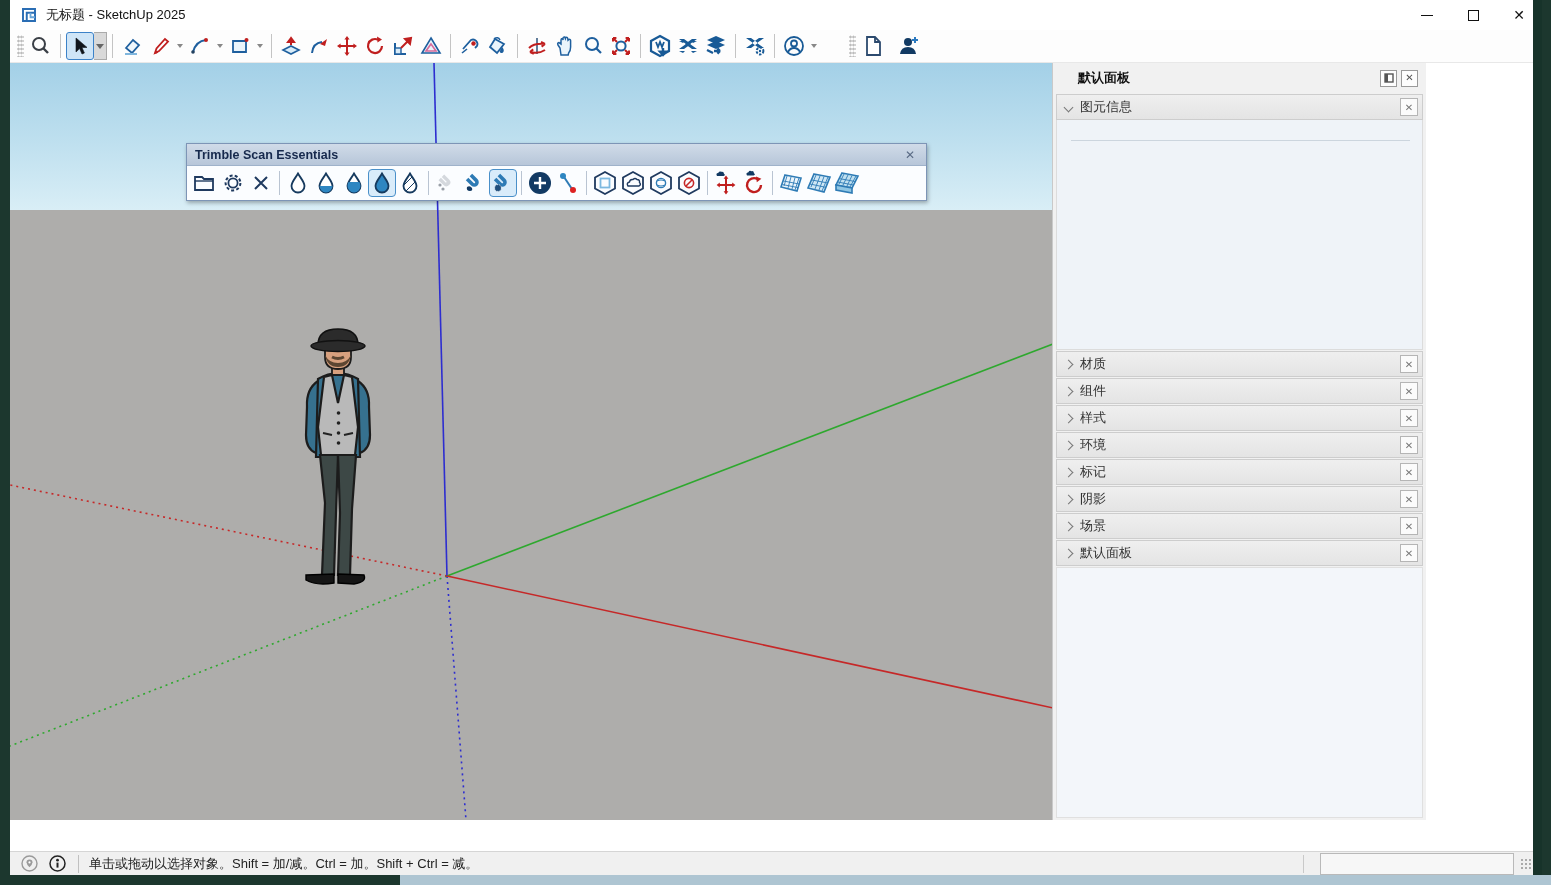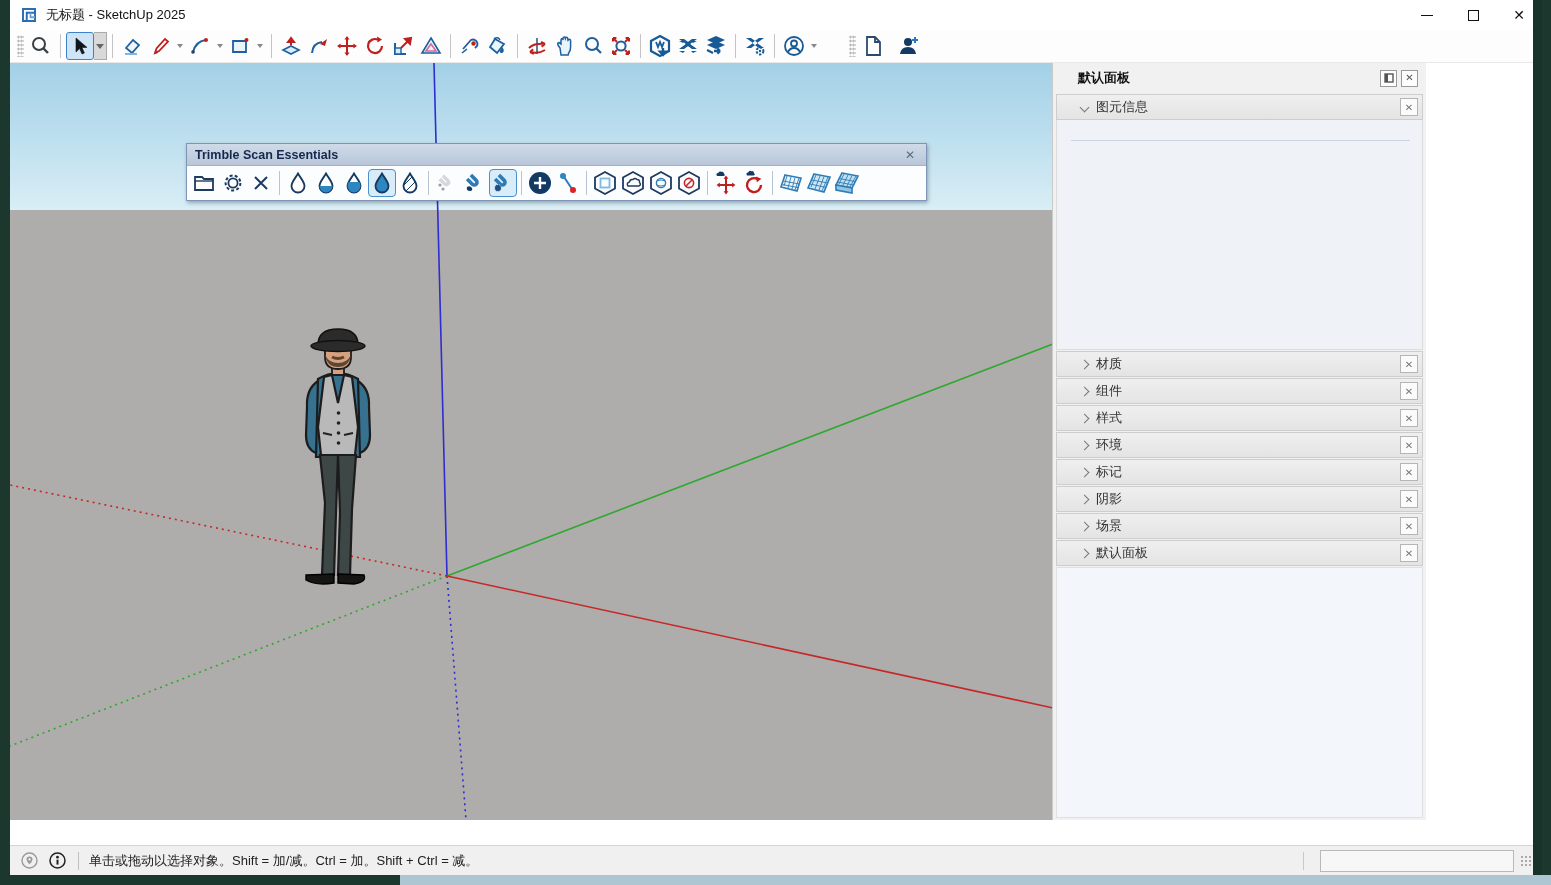--- a/index.html
+++ b/index.html
@@ -50,33 +50,33 @@
   .sbtn { width:28px; height:28px; display:flex; align-items:center; justify-content:center; border-radius:4px; }
   .sbtn.selected { background:#d9ecfa; border:1px solid #4a90c9; }
   .ssep { width:1px; height:24px; background:#b9c4d2; margin:0 4px; }
 
   
   .side-panel { width:374px; height:757px; background:#f1f1f1; border-left:1px solid #c9c9c9; display:flex; flex-direction:column; flex:none; }
   .panel-header { height:30px; display:flex; align-items:center; padding:0 8px 0 25px; }
   .panel-title { font-weight:bold; font-size:13px; color:#111; }
   .panel-header-btns { margin-left:auto; display:flex; gap:4px; }
   .ph-btn { width:17px; height:17px; border:1px solid #9a9a9a; background:#fdfdfd; display:flex; align-items:center; justify-content:center; color:#555; font-size:10px; line-height:1; }
-  .sec { margin:1px 3px 0 3px; height:26px; background:linear-gradient(180deg,#efefef,#e4e4e4); border:1px solid #cdcdcd; display:flex; align-items:center; padding:0 4px 0 24px; }
+  .sec { margin:1px 3px 0 3px; height:26px; background:linear-gradient(180deg,#efefef,#e4e4e4); border:1px solid #cdcdcd; display:flex; align-items:center; padding:0 4px 0 8px; }
   .sec-label { color:#333; margin-left:8px; }
   .sec-close { margin-left:auto; width:18px; height:18px; border:1px solid #b5b5b5; background:#fbfbfb; color:#777; font-size:10px; display:flex; align-items:center; justify-content:center; }
   .chev { width:7px; height:7px; border-right:1.6px solid #777; border-bottom:1.6px solid #777; display:inline-block; flex:none; }
   .chev.right { transform:rotate(-45deg); }
   .chev.down { transform:rotate(45deg); }
   .entity-content { margin:0 3px; height:230px; background:#eff3f8; border:1px solid #dcdcdc; border-top:none; padding:12px 12px 0 14px; }
   .empty-text { font-weight:bold; color:#222; font-size:13px; }
   .entity-hr { margin-top:8px; border-top:1px solid #ccd5de; }
   .panel-rest { flex:1; margin:1px 3px 2px 3px; background:#f3f6fa; border:1px solid #e0e0e0; }
 
   
-  .statusbar { height:30px; flex:none; background:#f0f0f0; border-top:1px solid #d5d5d5; display:flex; align-items:center; padding:4px 10px; }
+  .statusbar { height:24px; flex:none; background:#f0f0f0; border-top:1px solid #d5d5d5; display:flex; align-items:center; padding:4px 10px; }
   .status-icon { width:18px; height:18px; margin-right:10px; display:flex; align-items:center; justify-content:center; }
   .ssep2 { width:1px; height:18px; background:#c0c0c0; margin:0 10px 0 2px; }
   .hint { color:#222; }
   .vcb-wrap { margin-left:auto; display:flex; align-items:center; }
   .vcb-sep { width:1px; height:18px; background:#c9c9c9; margin-right:16px; }
   .vcb { width:194px; height:22px; background:#f7f7f7; border:1px solid #b9b9b9; font-size:12px; padding:0 6px; }
   .resize-grip { width:12px; height:12px; margin-left:6px; background-image:radial-gradient(#aaa 1px, transparent 1.2px); background-size:4px 4px; }
 
   svg { display:block; }
 </style>

